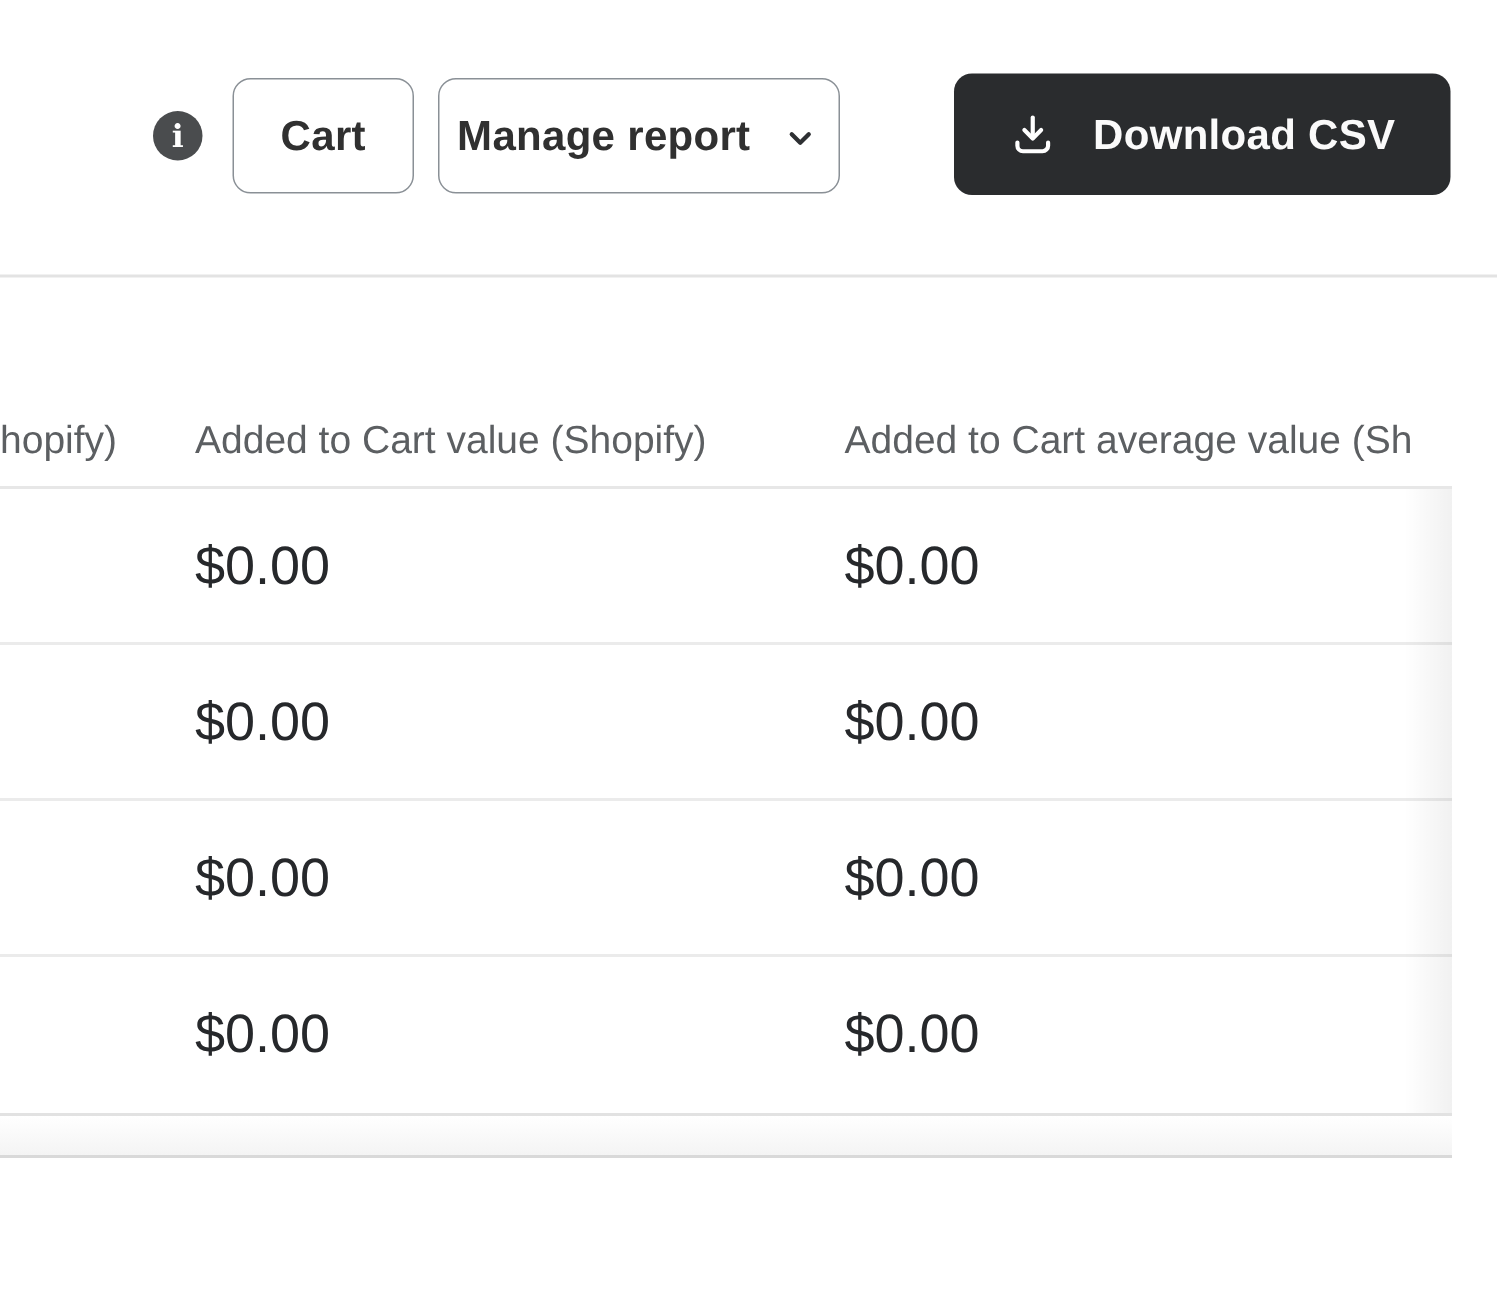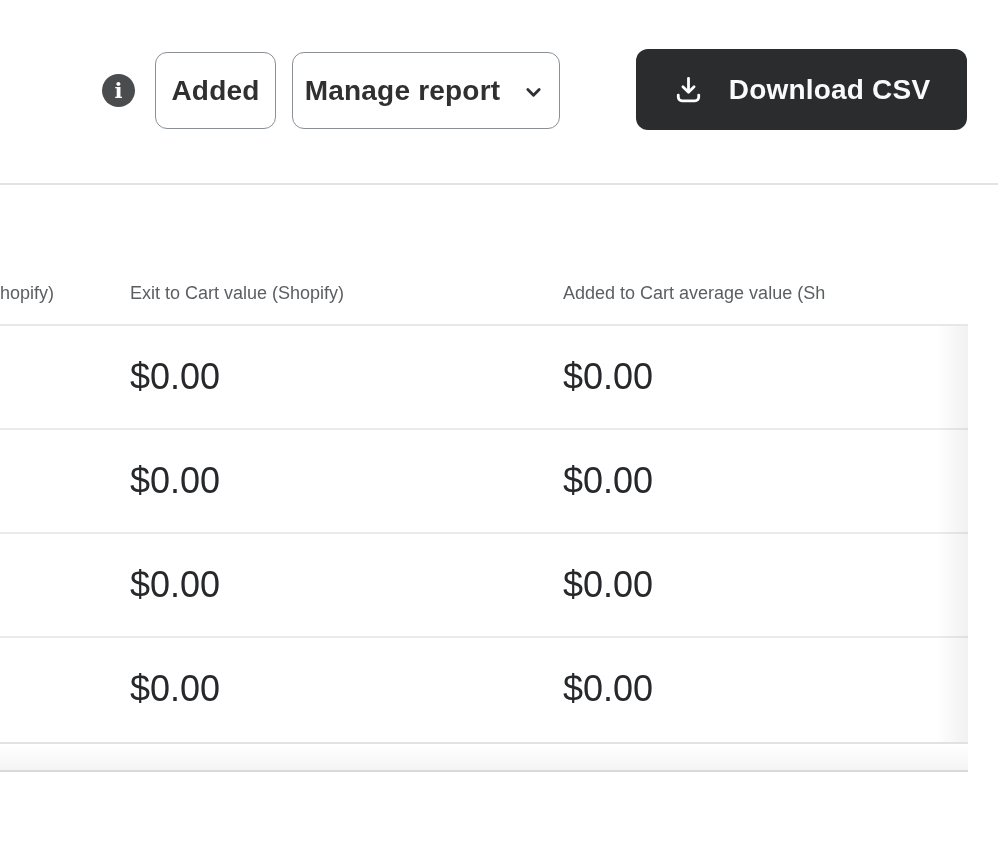--- a/index.html
+++ b/index.html
@@ -72,21 +72,21 @@
     left: 0; top: 183px;
     width: 998px; height: 2px;
     background: #e3e3e3;
   }
 
   
   .thead-label {
     position: absolute;
     top: 277px;
     height: 32px; line-height: 32px;
-    font-size: 18px;
+    font-size: 26px;
     color: #5c5f62;
     white-space: nowrap;
     cursor: pointer;
   }
   .th-1 { left: 0px; }
   .th-2 { left: 130px; }
   .th-3 { left: 563px; }
 
   .head-divider {
     position: absolute;
@@ -139,21 +139,21 @@
 </head>
 <body>
 
 <div class="page">
 
   <div class="info-btn">
     <span class="i-glyph">i</span>
   </div>
 
   <button class="btn secondary btn-exit">
-    <span>Added</span>
+    <span>Cart</span>
   </button>
 
   <button class="btn secondary btn-manage">
     <span>Manage report</span>
     <svg class="chev" width="27" height="27" viewBox="0 0 20 20" fill="none">
       <path d="M5.8 7.8 L10 12 L14.2 7.8" stroke="#2e3033" stroke-width="2.1" stroke-linecap="round" stroke-linejoin="round"></path>
     </svg>
   </button>
 
   <button class="btn btn-download">
@@ -161,21 +161,21 @@
       <path d="M10 2.8 V11" stroke="#ffffff" stroke-width="1.8" stroke-linecap="round"></path>
       <path d="M6.4 8.2 L10 11.8 L13.6 8.2" stroke="#ffffff" stroke-width="1.8" stroke-linecap="round" stroke-linejoin="round"></path>
       <path d="M3.4 13.6 v1.3 a2.4 2.4 0 0 0 2.4 2.4 h8.4 a2.4 2.4 0 0 0 2.4 -2.4 v-1.3" stroke="#ffffff" stroke-width="1.8" stroke-linecap="round" stroke-linejoin="round"></path>
     </svg>
     <span>Download CSV</span>
   </button>
 
   <div class="top-divider"></div>
 
   <div class="thead-label th-1">hopify)</div>
-  <div class="thead-label th-2">Exit to Cart value (Shopify)</div>
+  <div class="thead-label th-2">Added to Cart value (Shopify)</div>
   <div class="thead-label th-3">Added to Cart average value (Sh</div>
   <div class="head-divider"></div>
 
   <div class="trow bordered row-0">
     <div class="tcell c-2">$0.00</div>
     <div class="tcell c-3">$0.00</div>
   </div>
   <div class="trow bordered row-1">
     <div class="tcell c-2">$0.00</div>
     <div class="tcell c-3">$0.00</div>

